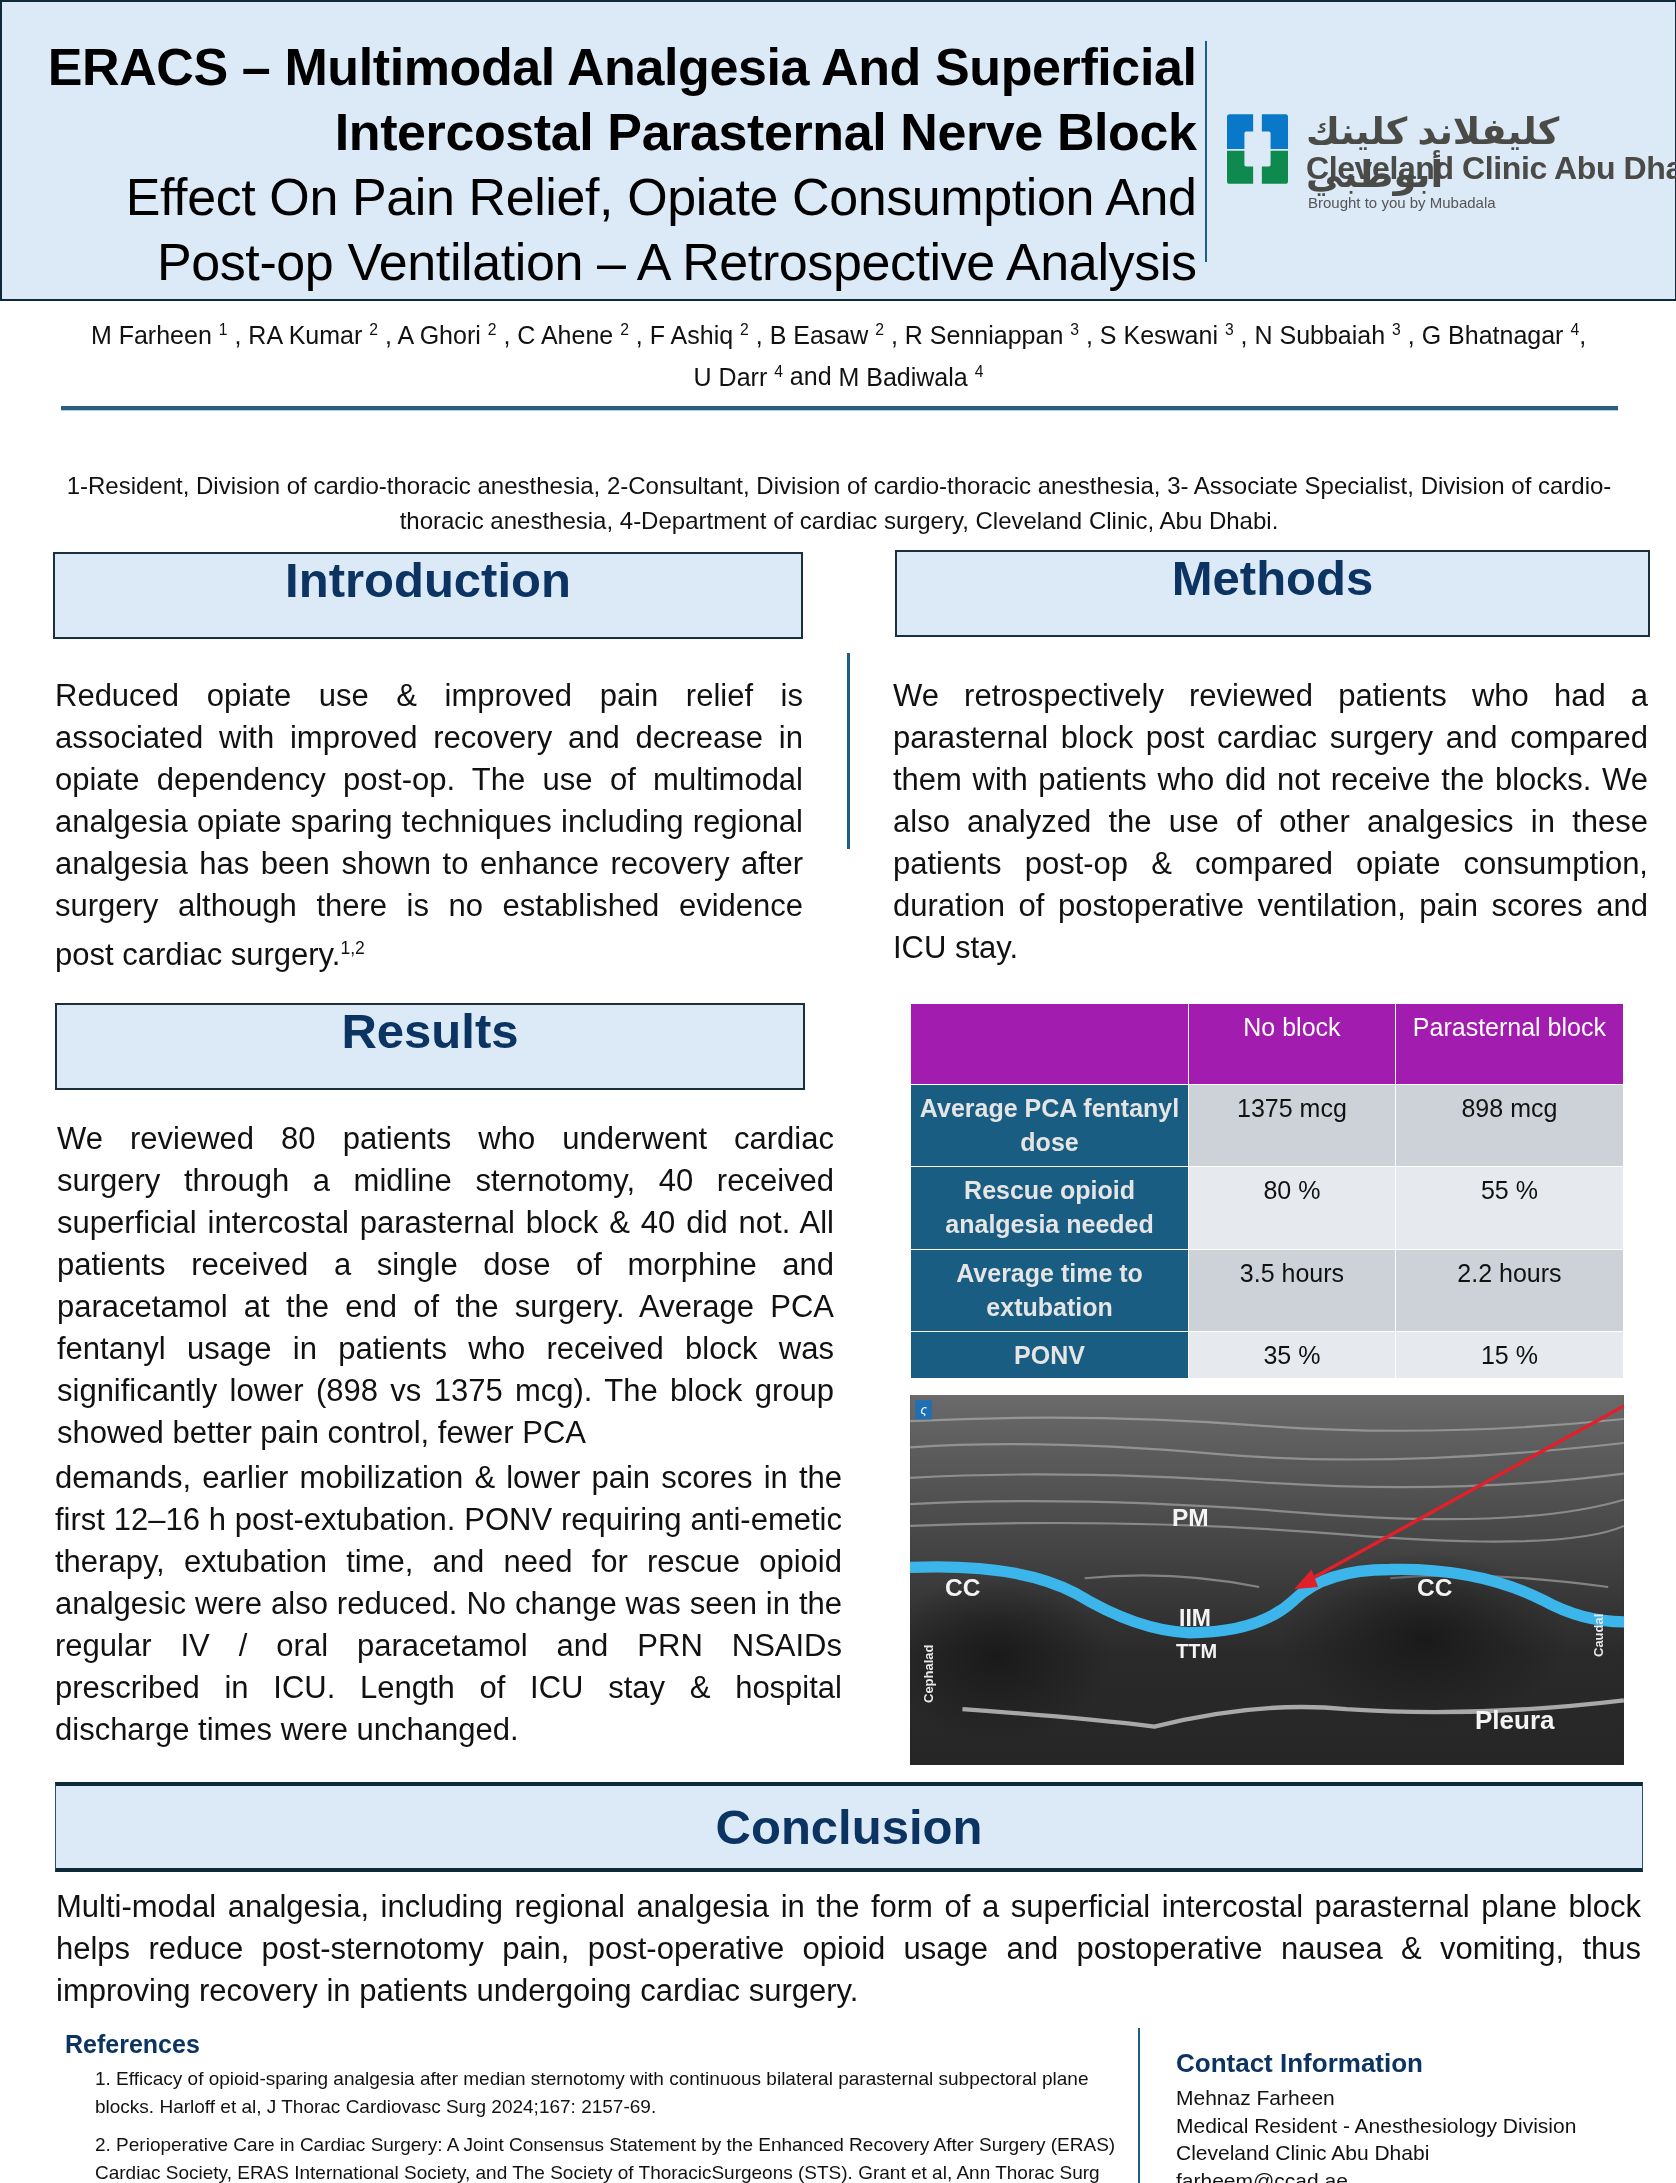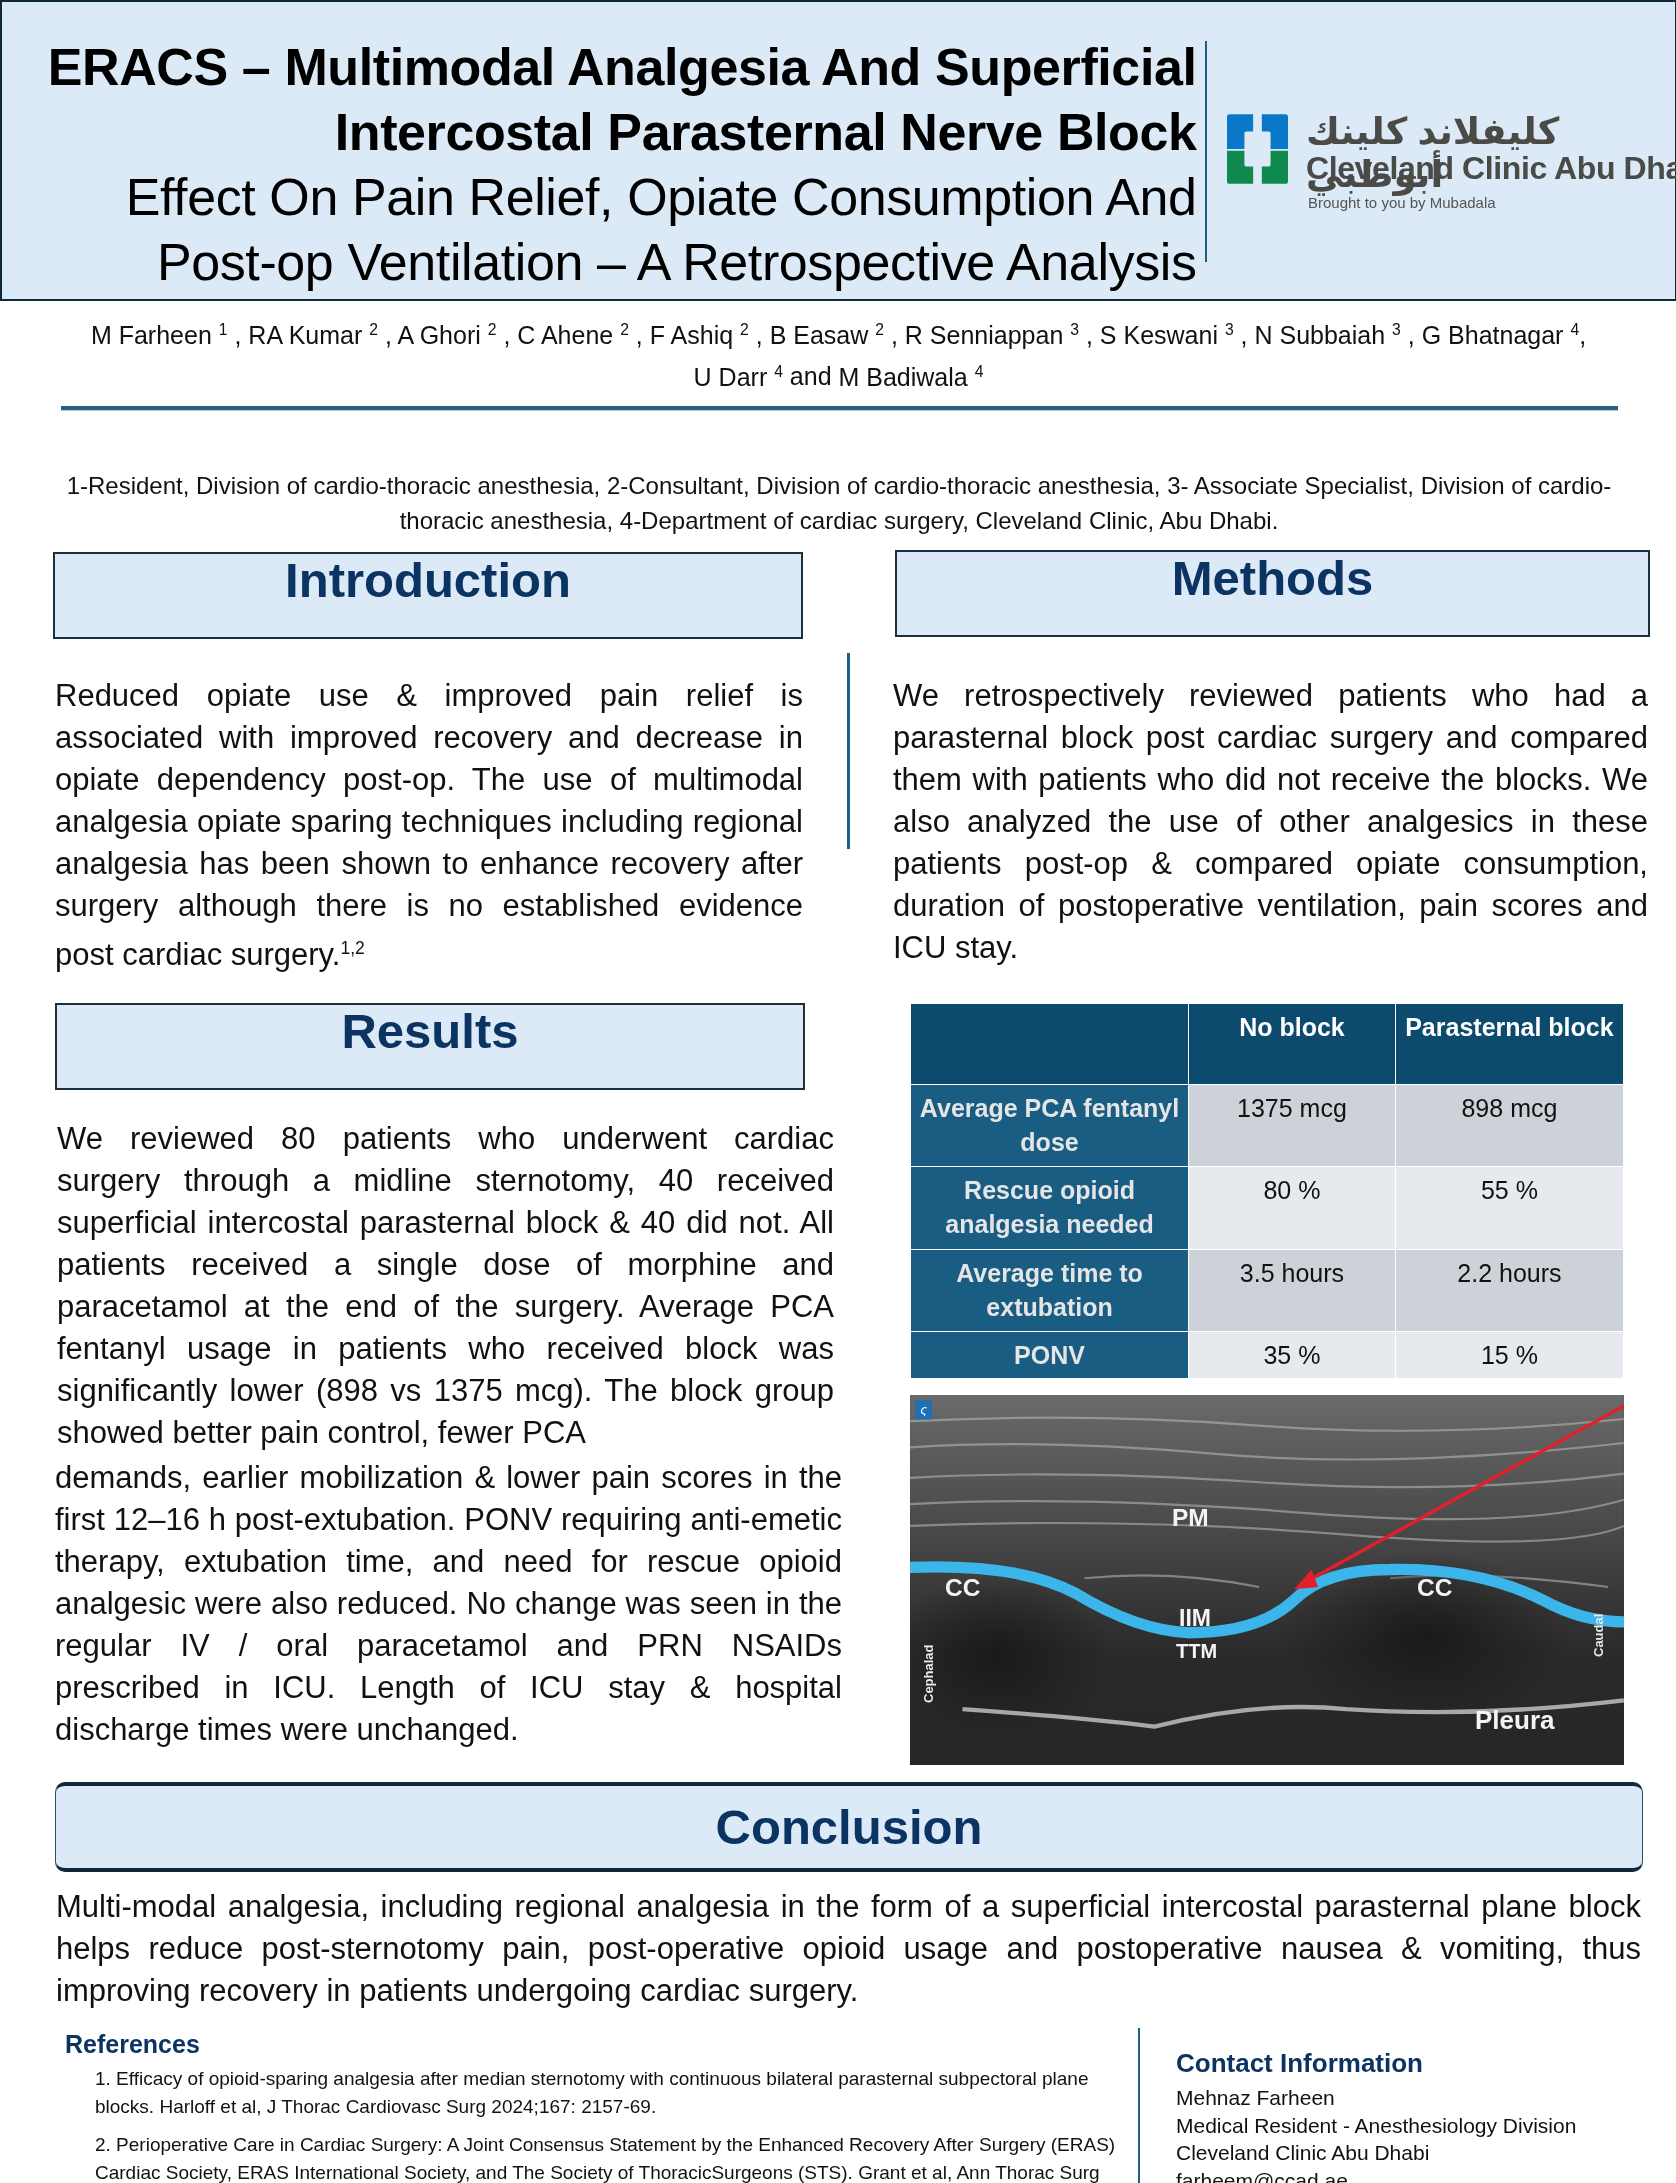--- a/index.html
+++ b/index.html
@@ -33,39 +33,39 @@
   .sec-box span { position: relative; top: -1.7px; }
 
   .body-text { font-size: 31px; line-height: 42px; text-align: justify; color: #111; }
   .body-text sup { font-size: 17.5px; }
 
   .col-divider { left: 847px; top: 653px; width: 2.6px; height: 196px; background: #1e5f86; }
 
   
   .ptable { left: 910px; top: 1003px; width: 714px; border-collapse: collapse; table-layout: fixed; }
   .ptable td, .ptable th { border: 1.7px solid #ffffff; font-size: 25px; line-height: 34px; text-align: center; vertical-align: top; padding: 6.1px 4.4px; }
-  .ptable th { background: #0c4a6e; color: #fff; font-weight: 700; }
+  .ptable th { background: #a21caf; color: #fff; font-weight: 400; }
   .ptable td.rowh { background: #1a5d82; color: #e5e5e5; font-weight: 700; }
   .ptable tr.r-odd td.val { background: #cdd2d8; }
   .ptable tr.r-even td.val { background: #e6e9ed; }
   .ptable tr.hdr th { height: 68px; }
   .ptable tr.tall td { height: 69px; }
   .ptable tr.short td { height: 34px; }
 
   
   .us { left: 910px; top: 1395px; width: 714px; height: 370px; background: #1b1b1b; overflow: hidden; }
   .us-label { position: absolute; color: #f4f4f4; font-weight: 700; font-size: 24.5px; }
   .us-vert { position: absolute; color: #e8e8e8; font-weight: 700; font-size: 13px; transform: rotate(-90deg); transform-origin: left top; white-space: nowrap; }
 
   
   .conc-box { left: 55px; top: 1782px; width: 1588px; height: 90px; background: #dce9f6;
               border-top: 4.4px solid #0e2a3a; border-bottom: 4.4px solid #0e2a3a;
               border-left: 1.3px solid #2b4f66; border-right: 1.3px solid #2b4f66; box-sizing: border-box;
               display: flex; align-items: center; justify-content: center;
-              color: #0c3463; font-weight: 700; font-size: 49px; border-radius: 10px; }
+              color: #0c3463; font-weight: 700; font-size: 49px; }
   .conc-text { left: 56px; top: 1886px; width: 1585px; font-size: 31px; line-height: 42px; text-align: justify; }
 
   
   .ref-title { left: 65px; top: 2030px; font-size: 25px; font-weight: 700; color: #0c3463; }
   .ref-item { left: 65px; width: 1039px; font-size: 19px; line-height: 28px; color: #111; margin-left: 30px; }
   .contact-divider { left: 1138px; top: 2028px; width: 2.2px; height: 168px; background: #1e5f86; }
   .contact-title { left: 1176px; top: 2048px; font-size: 26px; font-weight: 700; color: #0c3463; white-space: nowrap; }
   .contact-line { left: 1176px; font-size: 21px; line-height: 26px; color: #111; white-space: nowrap; }
 </style>
 </head>

